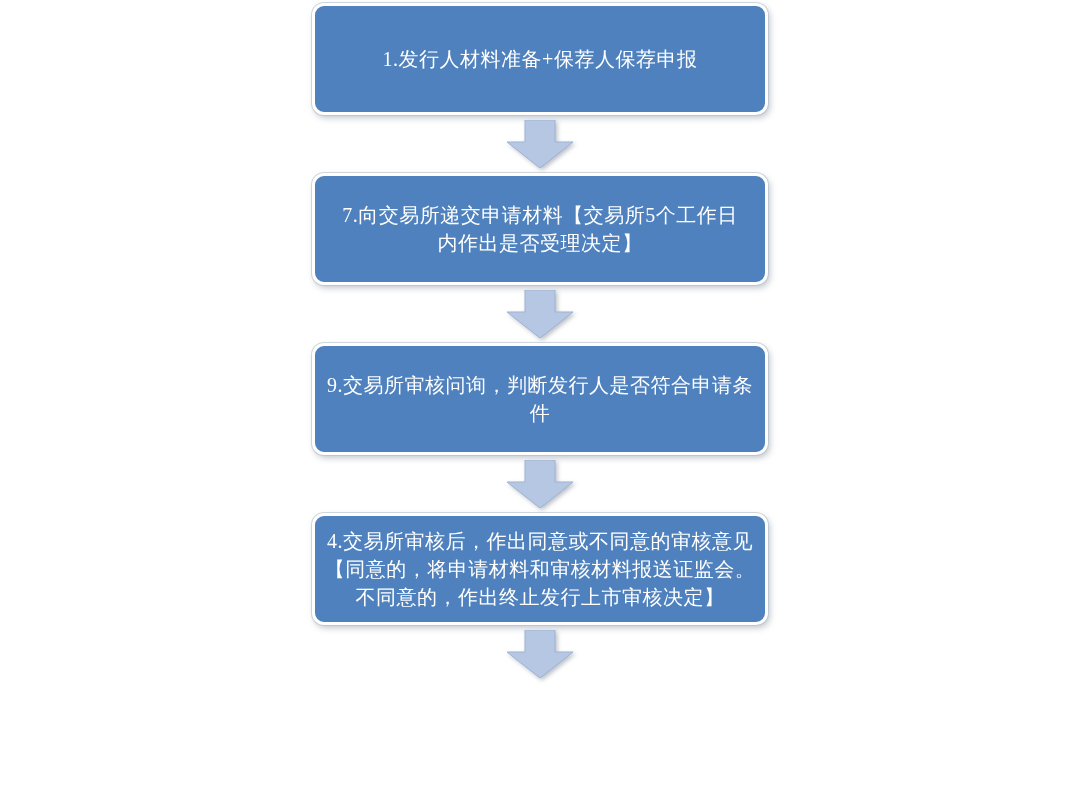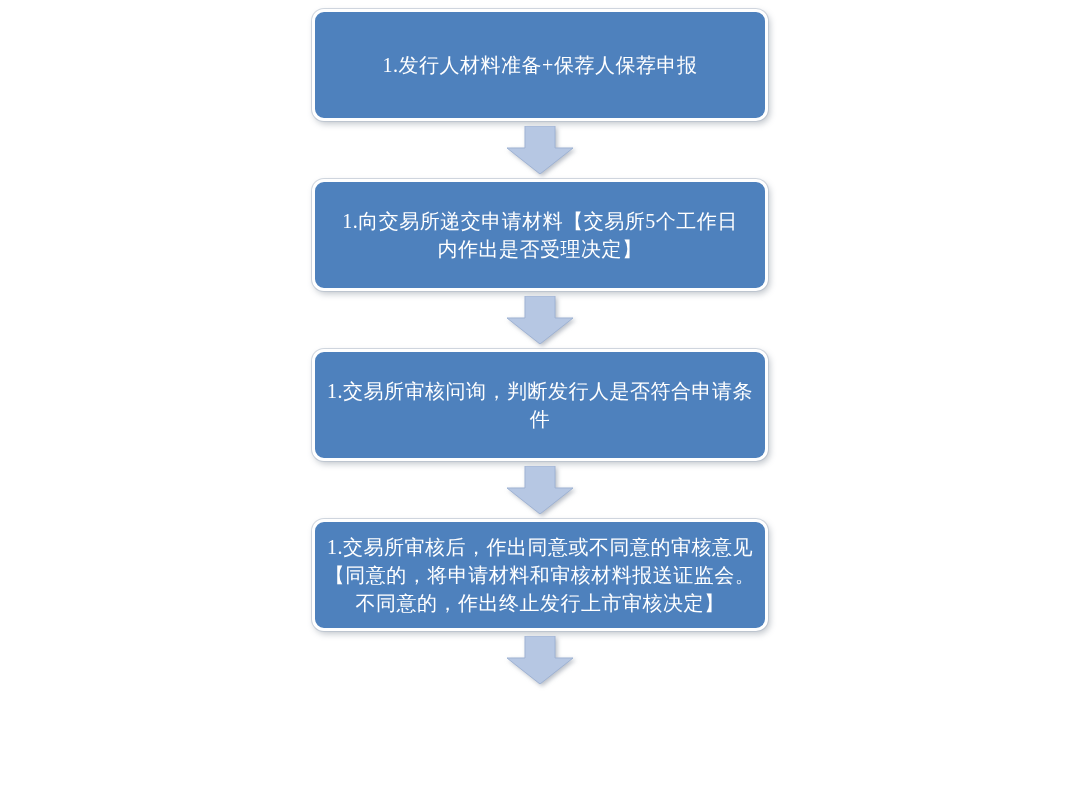--- a/index.html
+++ b/index.html
@@ -10,21 +10,21 @@
     height: 802px;
     overflow: hidden;
     font-family: "Liberation Serif", "DejaVu Serif", serif;
   }
   .flowchart {
     width: 1080px;
     height: 802px;
     display: flex;
     flex-direction: column;
     align-items: center;
-    padding-top: 9px;
+    padding-top: 3px;
     box-sizing: border-box;
   }
   .node {
     width: 456px;
     height: 112px;
     box-sizing: border-box;
     background: #4e81bd;
     border: 3px solid #ffffff;
     border-radius: 12px;
     box-shadow: 0 0 0 1px rgba(175,185,200,0.55), 2px 3px 6px rgba(120,130,145,0.45);
@@ -62,43 +62,43 @@
     <div class="node-label">1.发行人材料准备+保荐人保荐申报</div>
   </div>
 
   <div class="arrow-wrap">
     <svg width="66" height="48" viewBox="0 0 66 48">
       <polygon points="18,0 48,0 48,22 66,22 33,48 0,22 18,22" fill="#b6c7e3" stroke="#9fb3d4" stroke-width="1"></polygon>
     </svg>
   </div>
 
   <div class="node">
-    <div class="node-label">1.向交易所递交申请材料【交易所5个工作日
+    <div class="node-label">7.向交易所递交申请材料【交易所5个工作日
 内作出是否受理决定】</div>
   </div>
 
   <div class="arrow-wrap">
     <svg width="66" height="48" viewBox="0 0 66 48">
       <polygon points="18,0 48,0 48,22 66,22 33,48 0,22 18,22" fill="#b6c7e3" stroke="#9fb3d4" stroke-width="1"></polygon>
     </svg>
   </div>
 
   <div class="node">
-    <div class="node-label">1.交易所审核问询，判断发行人是否符合申请条
+    <div class="node-label">9.交易所审核问询，判断发行人是否符合申请条
 件</div>
   </div>
 
   <div class="arrow-wrap">
     <svg width="66" height="48" viewBox="0 0 66 48">
       <polygon points="18,0 48,0 48,22 66,22 33,48 0,22 18,22" fill="#b6c7e3" stroke="#9fb3d4" stroke-width="1"></polygon>
     </svg>
   </div>
 
   <div class="node">
-    <div class="node-label">1.交易所审核后，作出同意或不同意的审核意见
+    <div class="node-label">4.交易所审核后，作出同意或不同意的审核意见
 【同意的，将申请材料和审核材料报送证监会。
 不同意的，作出终止发行上市审核决定】</div>
   </div>
 
   <div class="arrow-wrap">
     <svg width="66" height="48" viewBox="0 0 66 48">
       <polygon points="18,0 48,0 48,22 66,22 33,48 0,22 18,22" fill="#b6c7e3" stroke="#9fb3d4" stroke-width="1"></polygon>
     </svg>
   </div>
 

